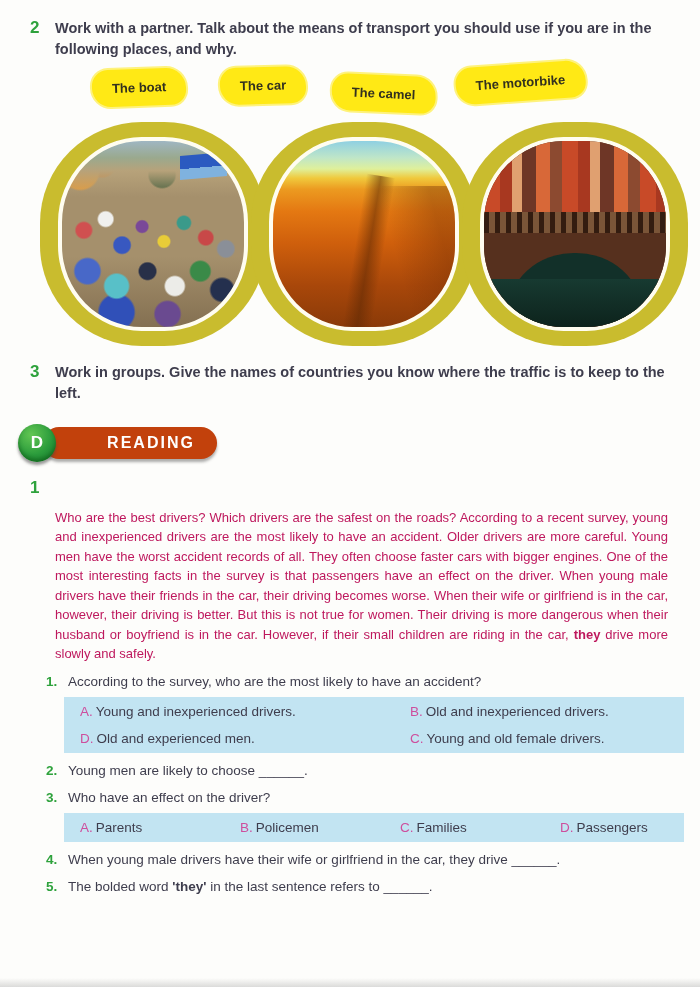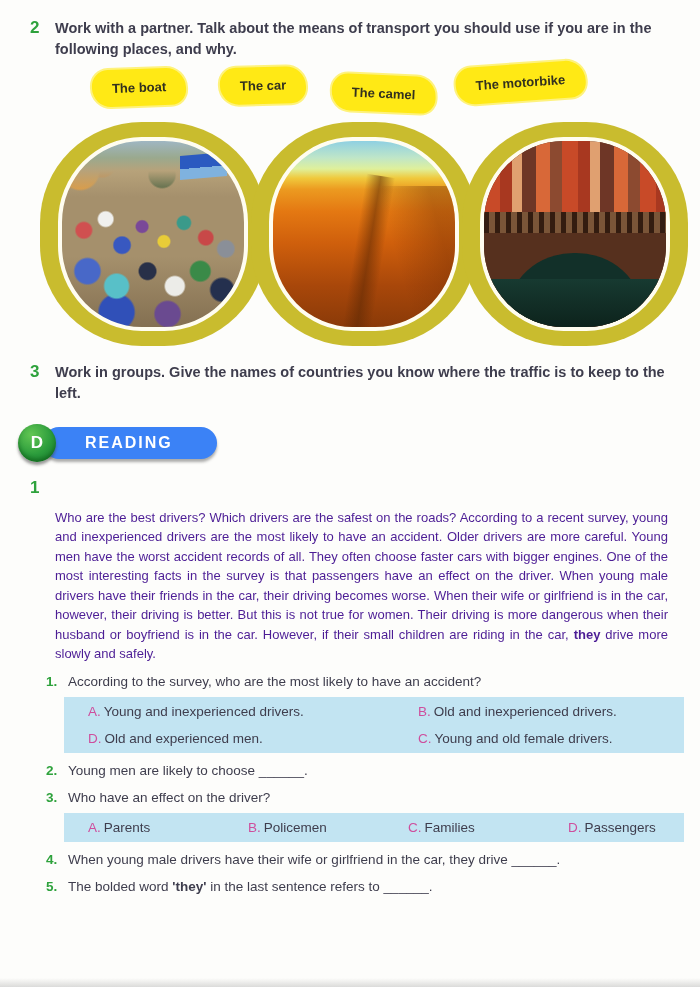--- a/index.html
+++ b/index.html
@@ -97,36 +97,36 @@
   
   .badge{display:flex;align-items:center;margin:20px 0 0 18px;height:40px;}
   .badge-circle{
     width:38px;height:38px;border-radius:50%;z-index:2;
     background:radial-gradient(circle at 35% 28%,#63c653 0%,#2b9c3c 55%,#157a2e 100%);
     color:#fff;font-weight:bold;font-size:17px;
     display:flex;align-items:center;justify-content:center;
     box-shadow:0 3px 3px rgba(70,70,70,0.55), inset 0 -3px 4px rgba(0,60,0,0.4);
   }
   .badge-pill{
-    margin-left:-13px;background:#3b82f6;color:#ffffff;font-weight:bold;
+    margin-left:-13px;background:#c2410c;color:#ffffff;font-weight:bold;
     letter-spacing:2px;font-size:16px;padding:7px 0 7px 42px;width:132px;
-    border-radius:16px;box-shadow:0 3px 3px rgba(70,70,70,0.45);
+    border-radius:16px;box-shadow:0 3px 3px rgba(70,70,70,0.45);text-align:center;
   }
   
   .passage{margin:9px 30px 0 55px;width:613px;text-align:justify;
-    font-size:13px;line-height:1.5;color:#4c1d95;}
+    font-size:13px;line-height:1.5;color:#be185d;}
   .passage b{font-weight:bold;}
   
   .question{margin-top:8px;}
   .q-head{display:flex;margin-left:46px;font-size:13.5px;line-height:19px;}
   .q-num{color:#2ea23c;font-weight:bold;width:22px;flex:none;}
   .q-text b{font-weight:bold;}
   .opts{
     background:#c2e4f2;margin:6px 0 8px 64px;width:620px;
-    padding:5px 8px;display:grid;row-gap:8px;box-sizing:border-box;
+    padding:5px 0;display:grid;row-gap:8px;box-sizing:border-box;
   }
   .opts.two{grid-template-columns:330px 1fr;}
   .opts.four{grid-template-columns:160px 160px 160px 1fr;}
   .opt{padding-left:16px;font-size:13.5px;line-height:19px;white-space:nowrap;}
   .opt .letter{color:#ce4e9d;margin-right:3px;}
 </style>
 </head>
 <body>
 
 <div class="page">

